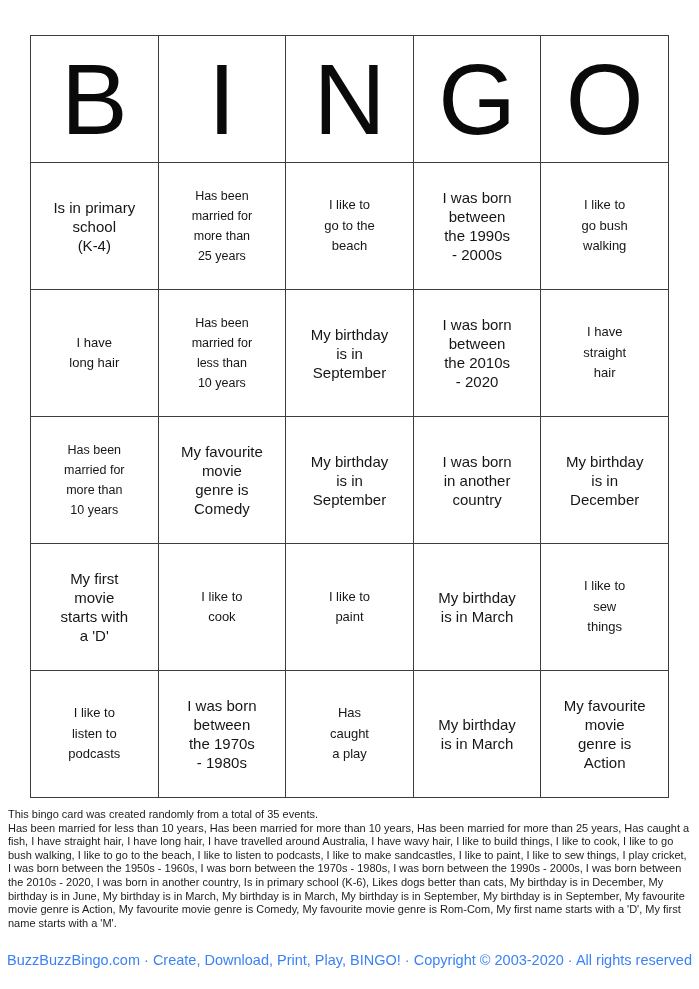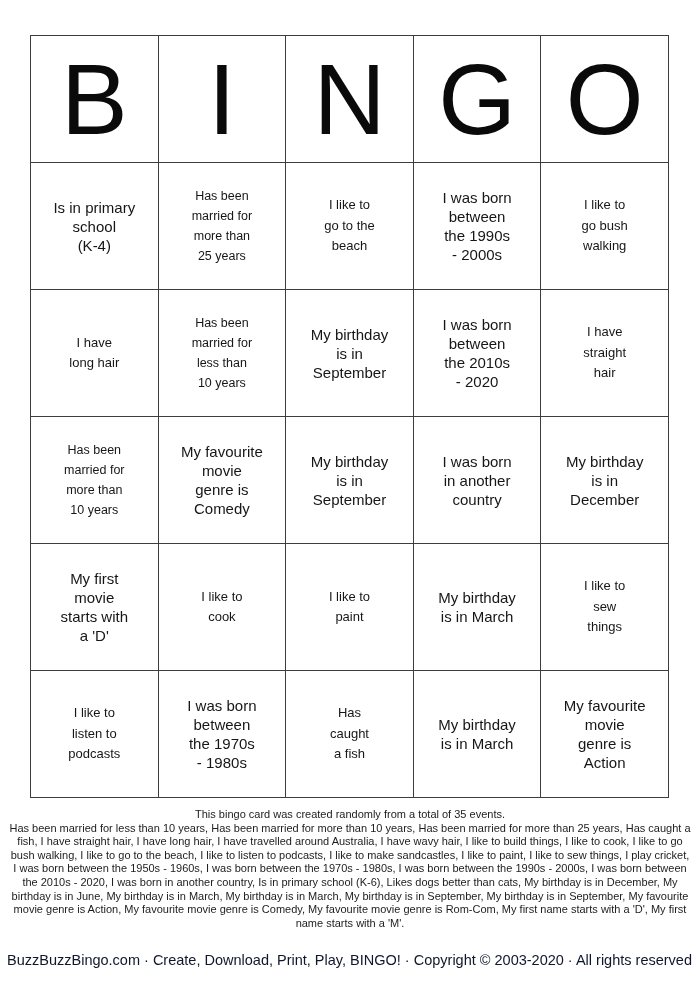--- a/index.html
+++ b/index.html
@@ -43,29 +43,29 @@
   .size-l { font-size: 13px; line-height: 20.5px; }
 
   .fine-print {
     position: absolute;
     left: 8px; top: 808px;
     width: 684px;
     font-size: 11px;
     line-height: 13.6px;
     color: #1c1c1c;
   }
-  .fine-print p { margin: 0; text-align: center; }
+  .fine-print p { margin: 0; }
 
   .footer {
     position: absolute;
     left: 0; top: 952px;
     width: 699px;
     text-align: center;
     font-size: 14.5px;
-    color: #0f172a;
+    color: #3b82f6;
   }
 </style>
 </head>
 <body>
 
 <div class="page">
 
   <table class="bingo">
     <tbody>
         <tr>
@@ -149,21 +149,21 @@
         <tr>
           <td class="entry-cell size-l">I like to
 listen to
 podcasts</td>
           <td class="entry-cell size-m">I was born
 between
 the 1970s
 - 1980s</td>
           <td class="entry-cell size-l">Has
 caught
-a fish</td>
+a play</td>
           <td class="entry-cell size-m">My birthday
 is in March</td>
           <td class="entry-cell size-m">My favourite
 movie
 genre is
 Action</td>
         </tr>
       </tbody>
   </table>
 

